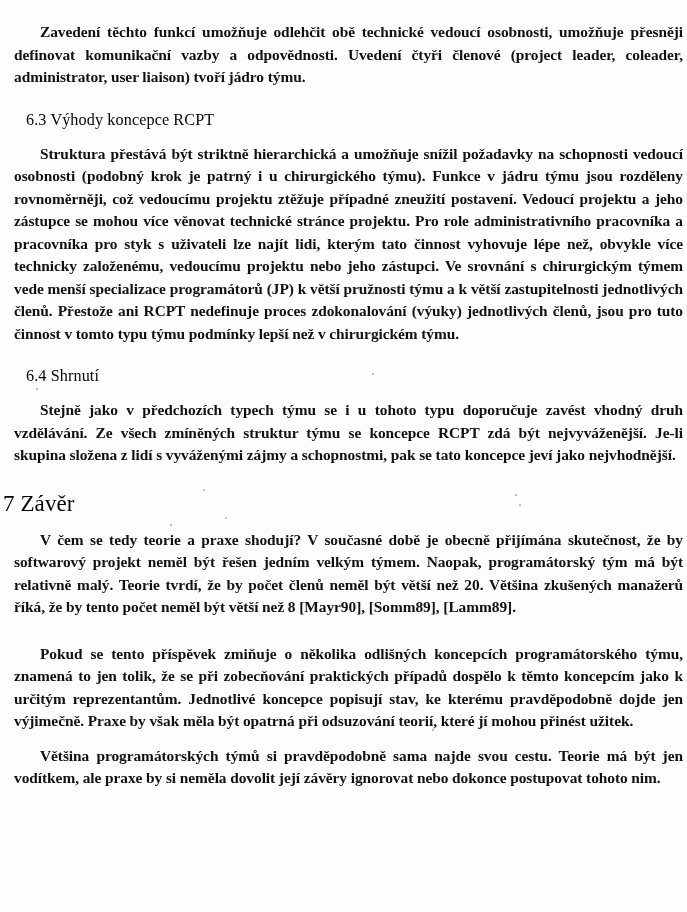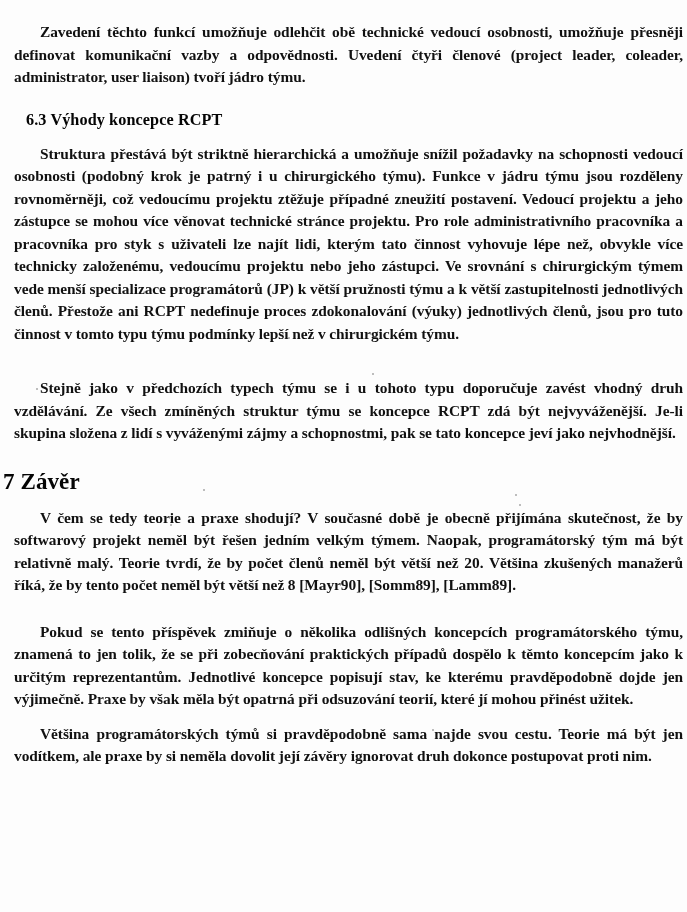--- a/index.html
+++ b/index.html
@@ -44,21 +44,21 @@
     letter-spacing: -0.05px;
     word-spacing: -0.1px;
     text-indent: 26px;
     color: #111;
   }
 
   h2.heading {
     margin: 0;
     font-size: 16.2px;
     line-height: 22px;
-    font-weight: 700;
+    font-weight: 400;
     letter-spacing: 0.1px;
     color: #050505;
   }
 
   h2.heading.sub {
     margin-left: 12px;
   }
 
   h2.heading.major {
     margin-left: -11px;
@@ -100,20 +100,21 @@
     <div class="sp-before-sub"></div>
 
     <h2 class="heading sub">6.3 Výhody koncepce RCPT</h2>
 
     <div class="sp-after-sub"></div>
 
     <p class="para">Struktura přestává být striktně hierarchická a umožňuje snížil požadavky na schopnosti vedoucí osobnosti (podobný krok je patrný i u chirurgického týmu). Funkce v jádru týmu jsou rozděleny rovnoměrněji, což vedoucímu projektu ztěžuje případné zneužití postavení. Vedoucí projektu a jeho zástupce se mohou více věnovat technické stránce projektu. Pro role administrativního pracovníka a pracovníka pro styk s uživateli lze najít lidi, kterým tato činnost vyhovuje lépe než, obvykle více technicky založenému, vedoucímu projektu nebo jeho zástupci. Ve srovnání s chirurgickým týmem vede menší specializace programátorů (JP) k větší pružnosti týmu a k větší zastupitelnosti jednotlivých členů. Přestože ani RCPT nedefinuje proces zdokonalování (výuky) jednotlivých členů, jsou pro tuto činnost v tomto typu týmu podmínky lepší než v chirurgickém týmu.</p>
 
     <div class="sp-before-sub"></div>
 
+    <h2 class="heading sub">6.4 Shrnutí</h2>
 
     <div class="sp-after-sub"></div>
 
     <p class="para">Stejně jako v předchozích typech týmu se i u tohoto typu doporučuje zavést vhodný druh vzdělávání. Ze všech zmíněných struktur týmu se koncepce RCPT zdá být nejvyváženější. Je-li skupina složena z lidí s vyváženými zájmy a schopnostmi, pak se tato koncepce jeví jako nejvhodnější.</p>
 
     <div class="sp-before-major"></div>
 
     <h2 class="heading major">7 Závěr</h2>
 
     <div class="sp-after-major"></div>
@@ -122,16 +123,16 @@
 
     <div class="sp-para-gap"></div>
 
 
     <div class="sp-para-gap"></div>
 
     <p class="para">Pokud se tento příspěvek zmiňuje o několika odlišných koncepcích programátorského týmu, znamená to jen tolik, že se při zobecňování praktických případů dospělo k těmto koncepcím jako k určitým reprezentantům. Jednotlivé koncepce popisují stav, ke kterému pravděpodobně dojde jen výjimečně. Praxe by však měla být opatrná při odsuzování teorií, které jí mohou přinést užitek.</p>
 
     <div class="sp-para-gap"></div>
 
-    <p class="para">Většina programátorských týmů si pravděpodobně sama najde svou cestu. Teorie má být jen vodítkem, ale praxe by si neměla dovolit její závěry ignorovat druh dokonce postupovat proti nim.</p>
+    <p class="para">Většina programátorských týmů si pravděpodobně sama najde svou cestu. Teorie má být jen vodítkem, ale praxe by si neměla dovolit její závěry ignorovat nebo dokonce postupovat tohoto nim.</p>
 
   </div>
 </div>
 
 </body></html>

